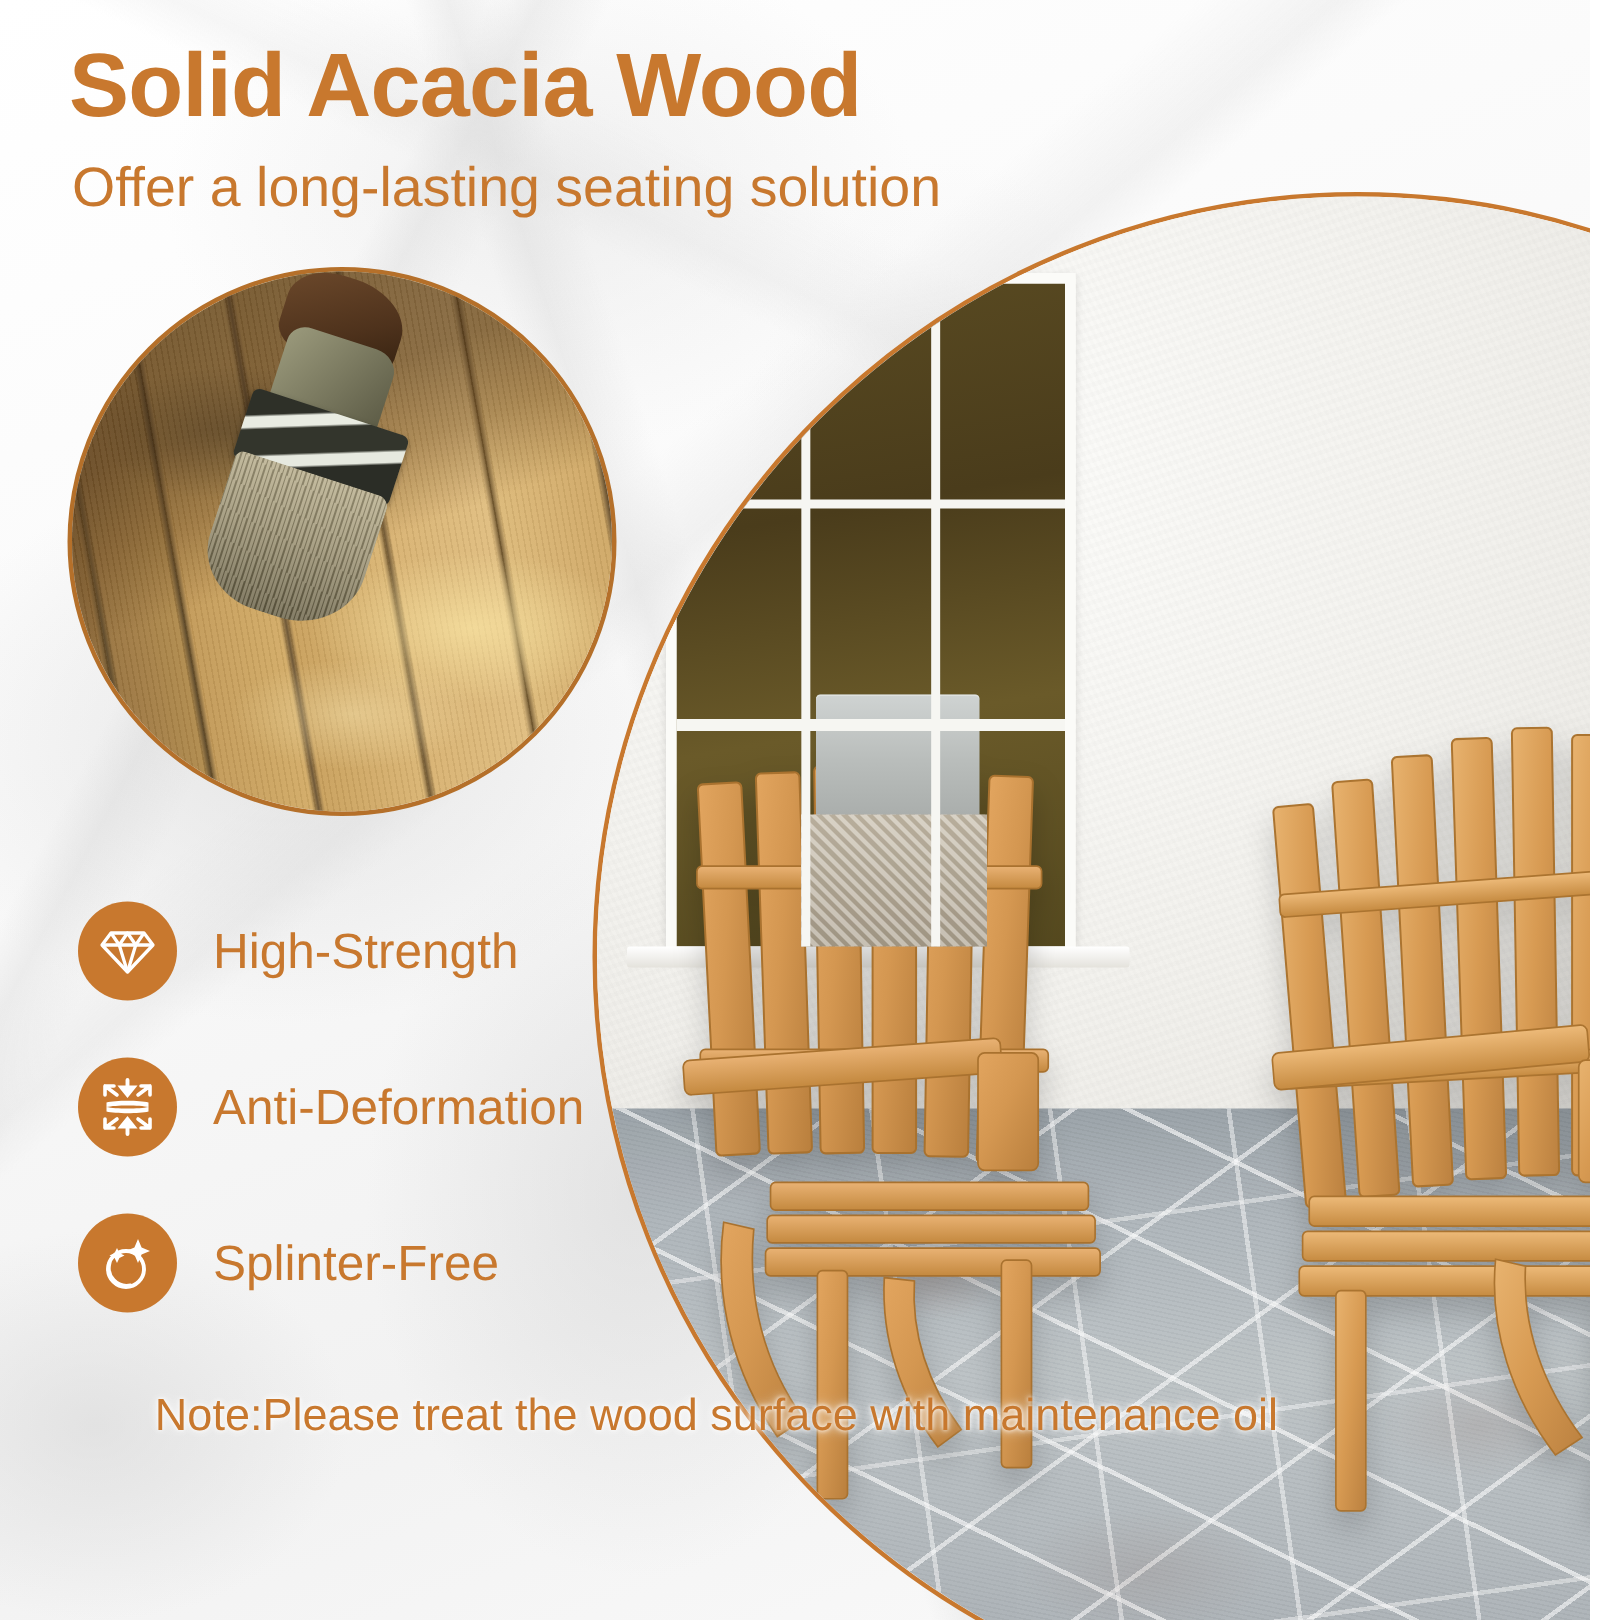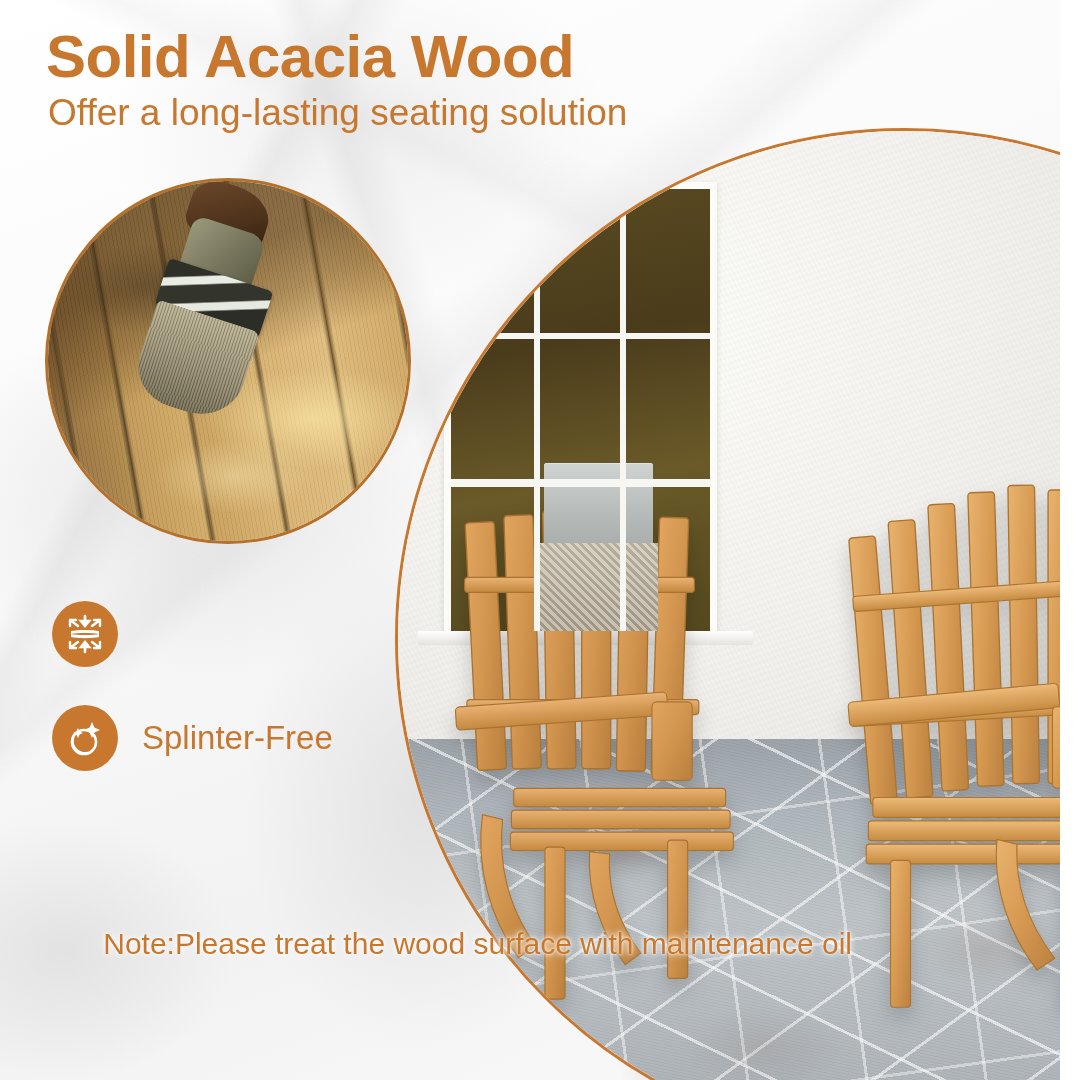--- a/index.html
+++ b/index.html
@@ -49,21 +49,21 @@
     top: 22px;
     font-size: 60px;
     font-weight: bold;
     letter-spacing: -0.5px;
     color: #c8782e;
     white-space: nowrap;
   }
   .subhead {
     position: absolute;
     left: 48px;
-    top: 92px;
+    top: 104px;
     font-size: 37px;
     font-weight: 400;
     color: #c8782e;
     white-space: nowrap;
     text-align: right;
   }
 
   
   .hero-clip {
     position: absolute;
@@ -454,38 +454,51 @@
     <div class="brush">
       <div class="brush-hand"></div>
       <div class="brush-handle"></div>
       <div class="brush-ferrule"></div>
       <div class="brush-bristles"></div>
     </div>
   </div>
 
   <div class="features">
 
+    <div class="feature-row">
+      <span class="feature-badge">
+        <svg width="40" height="40" viewBox="0 0 40 40" fill="none" stroke="#ffffff" stroke-width="2.2" stroke-linejoin="round">
+          <path d="M9 8 H31 L37 16 L20 34 L3 16 Z"></path>
+          <path d="M3 16 H37"></path>
+          <path d="M9 8 L14.5 16 L20 34"></path>
+          <path d="M31 8 L25.5 16 L20 34"></path>
+          <path d="M14.5 16 L20 8 L25.5 16"></path>
+        </svg>
+      </span>
+      <span class="feature-label">High-Strength</span>
+    </div>
 
     <div class="feature-row">
       <span class="feature-badge">
         <svg width="42" height="42" viewBox="0 0 42 42" fill="#ffffff">
 
           <path d="M7 18 C13 16.5 29 16.5 35 18 L35 21 C29 19.6 13 19.6 7 21 Z"></path>
           <path d="M7 24 C13 25.5 29 25.5 35 24 L35 21 C29 22.4 13 22.4 7 21 Z"></path>
 
           <path d="M21 3 L21 11 M17 8 L21 13 L25 8 Z" stroke="#ffffff" stroke-width="2.6" stroke-linecap="round" fill="#ffffff"></path>
 
           <path d="M21 39 L21 31 M17 34 L21 29 L25 34 Z" stroke="#ffffff" stroke-width="2.6" stroke-linecap="round" fill="#ffffff"></path>
 
           <path d="M14 13 L6 7 M6 7 L12 7 M6 7 L6 13 Z" stroke="#ffffff" stroke-width="2.4" stroke-linecap="round" stroke-linejoin="round" fill="#ffffff"></path>
           <path d="M28 13 L36 7 M36 7 L30 7 M36 7 L36 13 Z" stroke="#ffffff" stroke-width="2.4" stroke-linecap="round" stroke-linejoin="round" fill="#ffffff"></path>
           <path d="M14 29 L6 35 M6 35 L12 35 M6 35 L6 29 Z" stroke="#ffffff" stroke-width="2.4" stroke-linecap="round" stroke-linejoin="round" fill="#ffffff"></path>
           <path d="M28 29 L36 35 M36 35 L30 35 M36 35 L36 29 Z" stroke="#ffffff" stroke-width="2.4" stroke-linecap="round" stroke-linejoin="round" fill="#ffffff"></path>
         </svg>
       </span>
+      <span class="feature-label">Anti-Deformation</span>
     </div>
 
     <div class="feature-row">
       <span class="feature-badge">
         <svg width="40" height="40" viewBox="0 0 40 40" fill="none">
           <circle cx="19" cy="24" r="12" stroke="#ffffff" stroke-width="2.6"></circle>
           <path d="M8 20 A12 12 0 0 0 22 35" stroke="#ffffff" stroke-width="2.6" stroke-linecap="round"></path>
           <path d="M27 4 L29.4 9.6 L35 12 L29.4 14.4 L27 20 L24.6 14.4 L19 12 L24.6 9.6 Z" fill="#ffffff"></path>
           <path d="M13 10 L14.6 13.4 L18 15 L14.6 16.6 L13 20 L11.4 16.6 L8 15 L11.4 13.4 Z" fill="#ffffff"></path>
         </svg>

